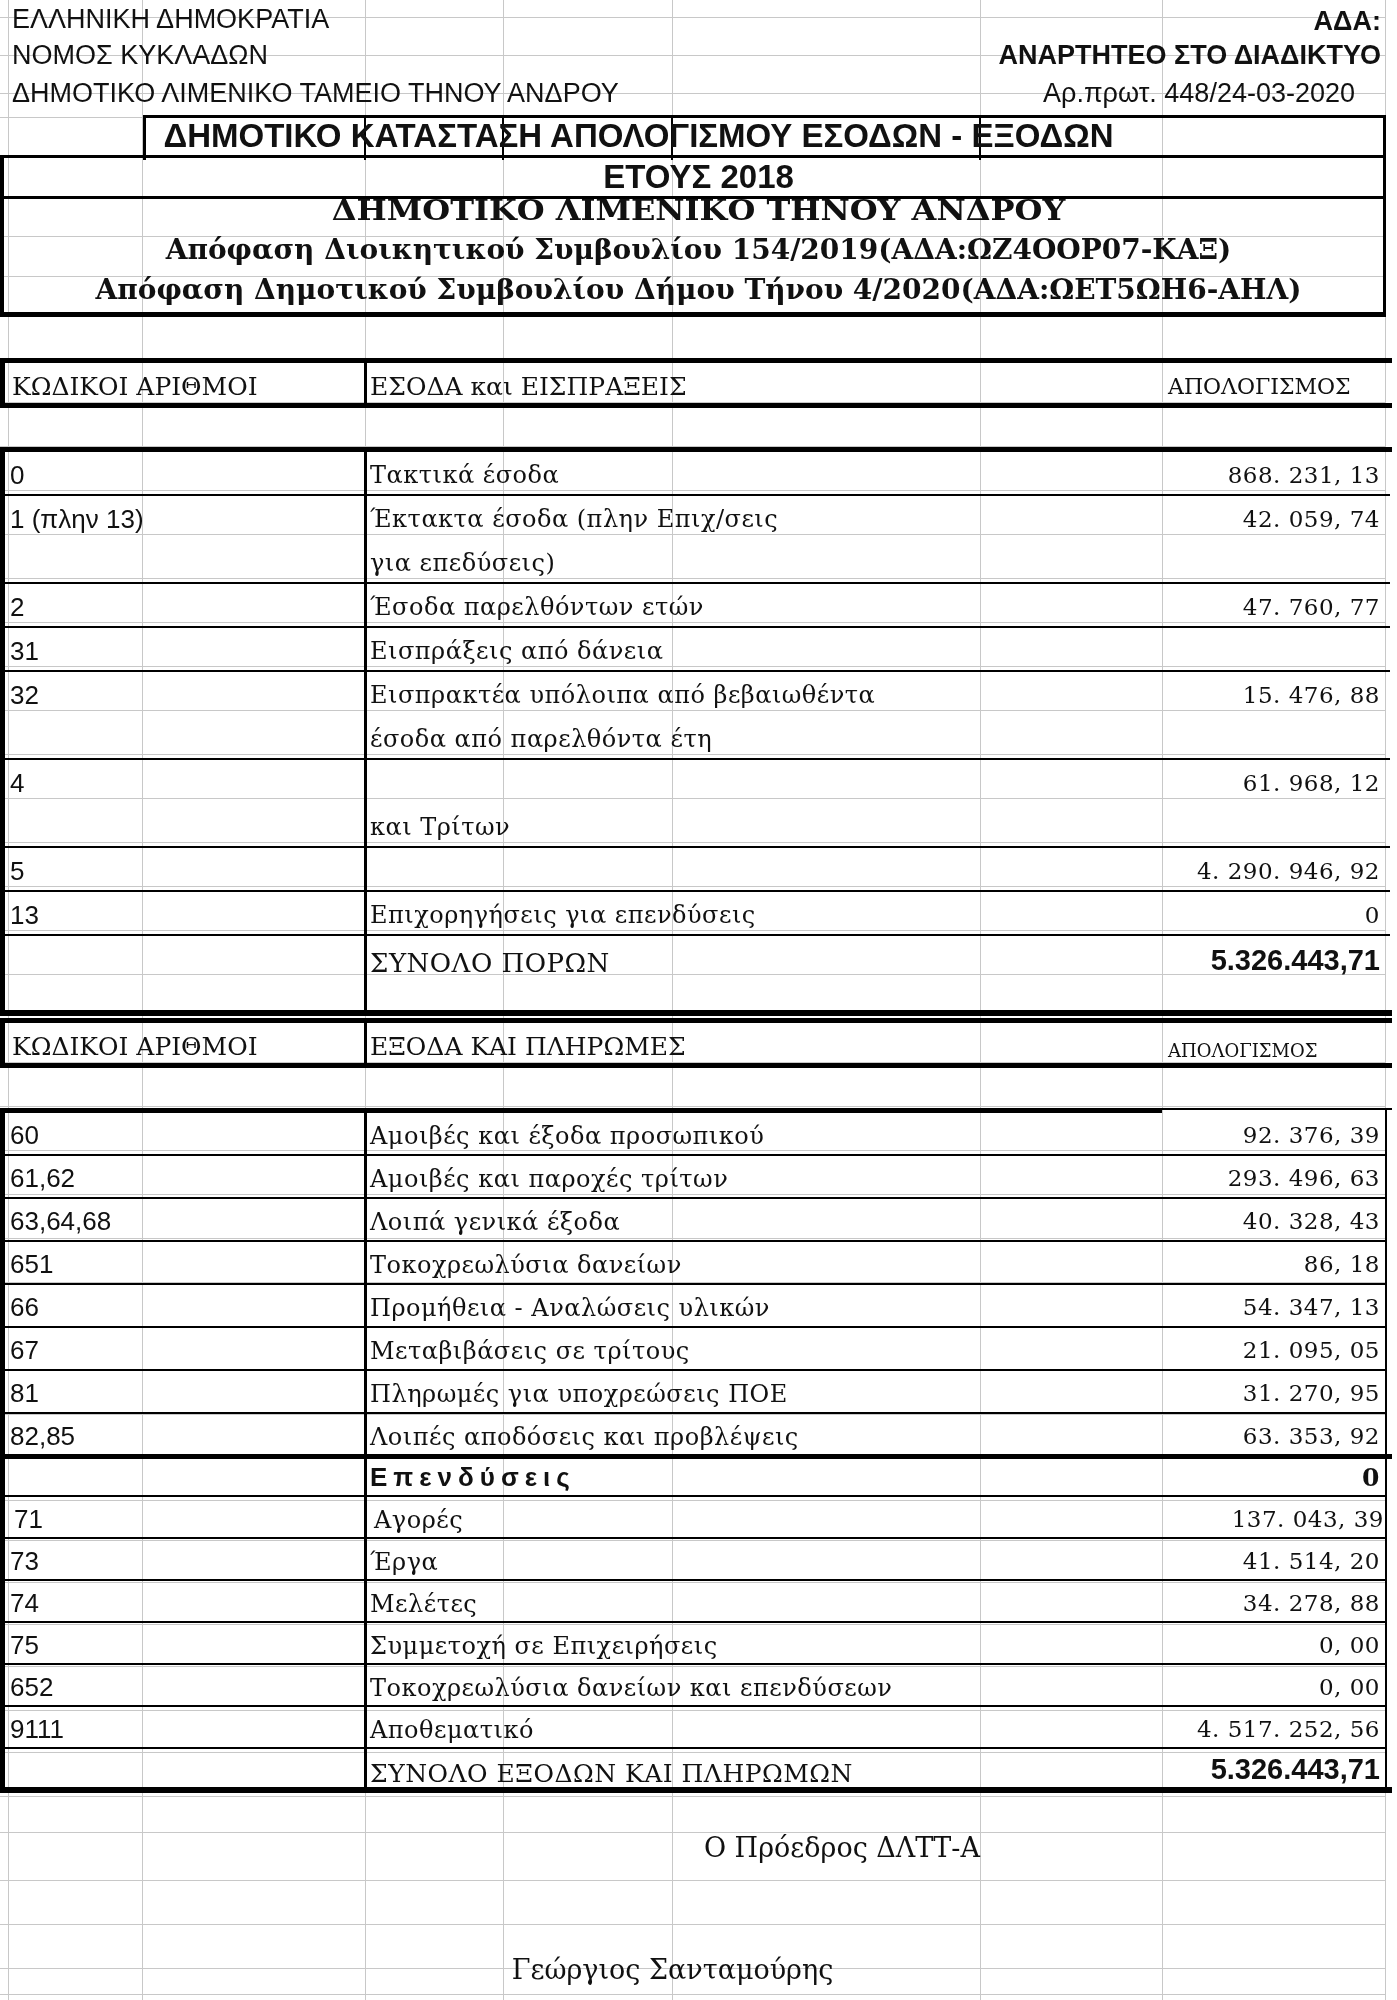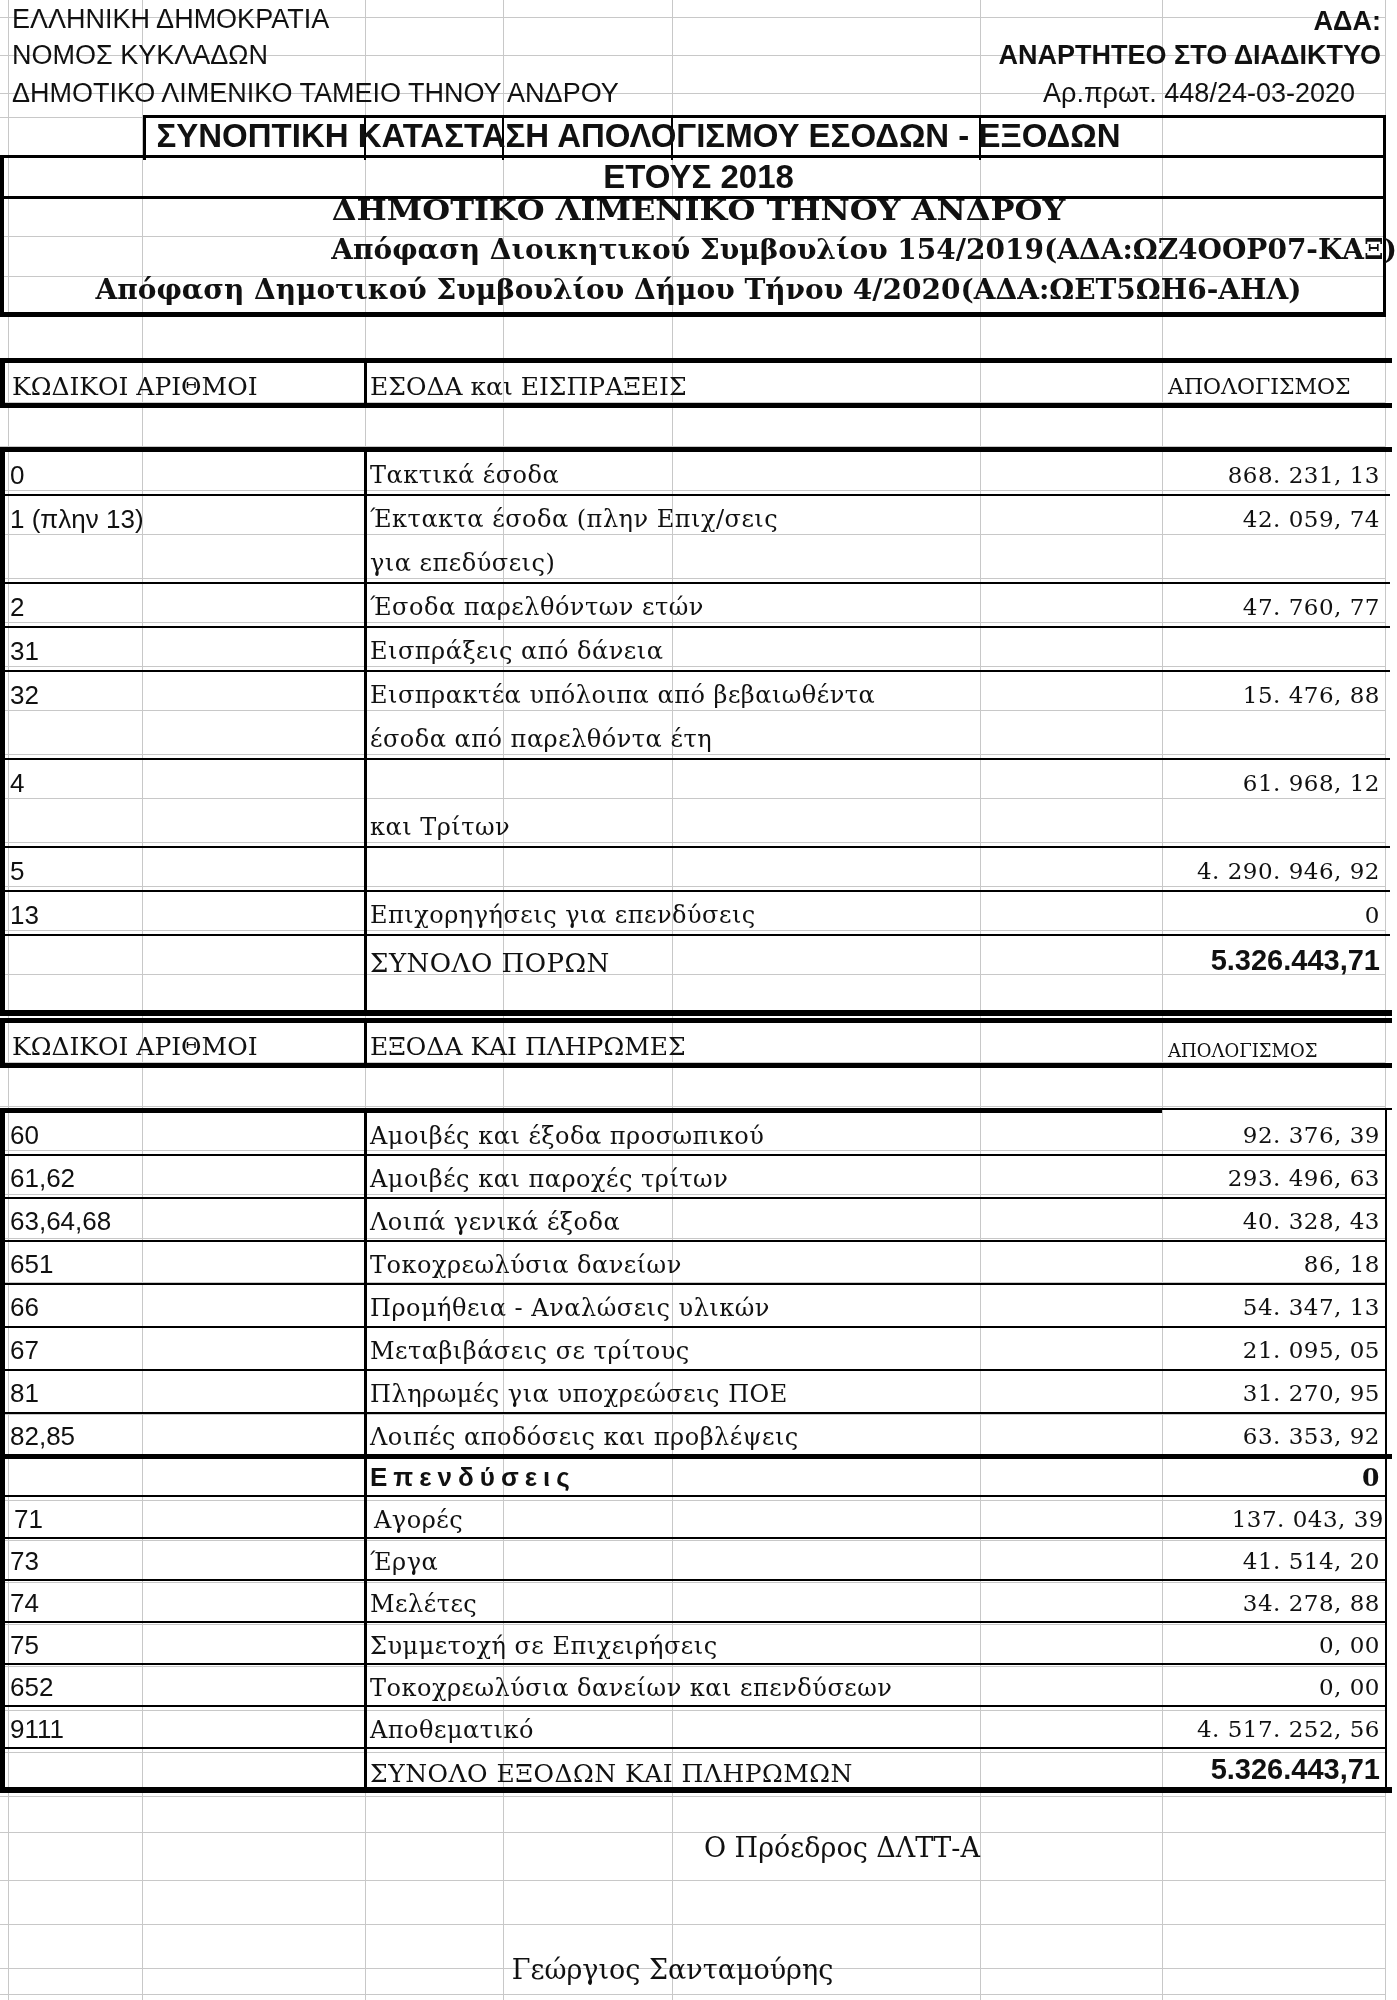--- a/index.html
+++ b/index.html
@@ -148,24 +148,24 @@
 <div>
   <div class="t sans hdr" style="left:12px;top:6px">ΕΛΛΗΝΙΚΗ ΔΗΜΟΚΡΑΤΙΑ</div>
   <div class="t sans hdr" style="left:12px;top:42px">ΝΟΜΟΣ ΚΥΚΛΑΔΩΝ</div>
   <div class="t sans hdr" style="left:12px;top:80px">ΔΗΜΟΤΙΚΟ ΛΙΜΕΝΙΚΟ ΤΑΜΕΙΟ ΤΗΝΟΥ ΑΝΔΡΟΥ</div>
   <div class="t sans hdrb" style="right:16px;top:8px">ΑΔΑ:</div>
   <div class="t sans hdrb" style="right:16px;top:42px">ΑΝΑΡΤΗΤΕΟ ΣΤΟ ΔΙΑΔΙΚΤΥΟ</div>
   <div class="t sans hdr" style="right:42px;top:80px">Αρ.πρωτ. 448/24-03-2020</div>
 </div>
 
 <div>
-  <div class="t sans title" style="left:0;width:1397px;text-align:center;top:119px;padding-right:120px;box-sizing:border-box">ΣΥΝΟΠΤΙΚΗ ΚΑΤΑΣΤΑΣΗ ΑΠΟΛΟΓΙΣΜΟΥ ΕΣΟΔΩΝ - ΕΞΟΔΩΝ</div>
+  <div class="t sans title" style="left:0;width:1397px;text-align:center;top:119px;padding-right:120px;box-sizing:border-box">ΔΗΜΟΤΙΚΟ ΚΑΤΑΣΤΑΣΗ ΑΠΟΛΟΓΙΣΜΟΥ ΕΣΟΔΩΝ - ΕΞΟΔΩΝ</div>
   <div class="t sans title" style="left:0;width:1397px;text-align:center;top:160px">ΕΤΟΥΣ 2018</div>
   <div class="t serif sub" style="left:0;width:1397px;text-align:center;top:194px;transform:scaleY(0.9);font-size:32px">ΔΗΜΟΤΙΚΟ ΛΙΜΕΝΙΚΟ ΤΗΝΟΥ ΑΝΔΡΟΥ</div>
-  <div class="t serif sub" style="left:0;width:1397px;text-align:right;top:236px;font-size:28px">Απόφαση Διοικητικού Συμβουλίου 154/2019(ΑΔΑ:ΩΖ4ΟΟΡ07-ΚΑΞ)</div>
+  <div class="t serif sub" style="left:0;width:1397px;text-align:center;top:236px;font-size:28px">Απόφαση Διοικητικού Συμβουλίου 154/2019(ΑΔΑ:ΩΖ4ΟΟΡ07-ΚΑΞ)</div>
   <div class="t serif sub" style="left:0;width:1397px;text-align:center;top:276px;font-size:28px">Απόφαση Δημοτικού Συμβουλίου Δήμου Τήνου 4/2020(ΑΔΑ:ΩΕΤ5ΩΗ6-ΑΗΛ)</div>
 </div>
 
 <div>
   <div class="t serif colh" style="left:12px;top:374px">ΚΩΔΙΚΟΙ ΑΡΙΘΜΟΙ</div>
   <div class="t serif colh" style="left:370px;top:374px">ΕΣΟΔΑ και ΕΙΣΠΡΑΞΕΙΣ</div>
   <div class="t serif colh" style="left:1168px;top:376px;font-size:22px">ΑΠΟΛΟΓΙΣΜΟΣ</div>
 </div>
 
 <div id="revenue-rows">

